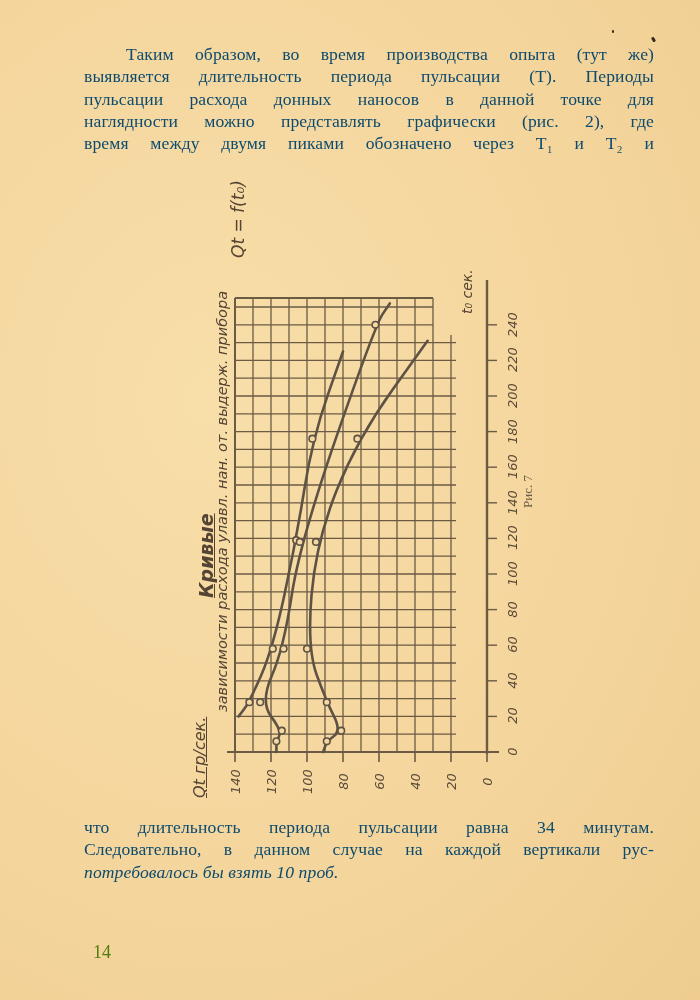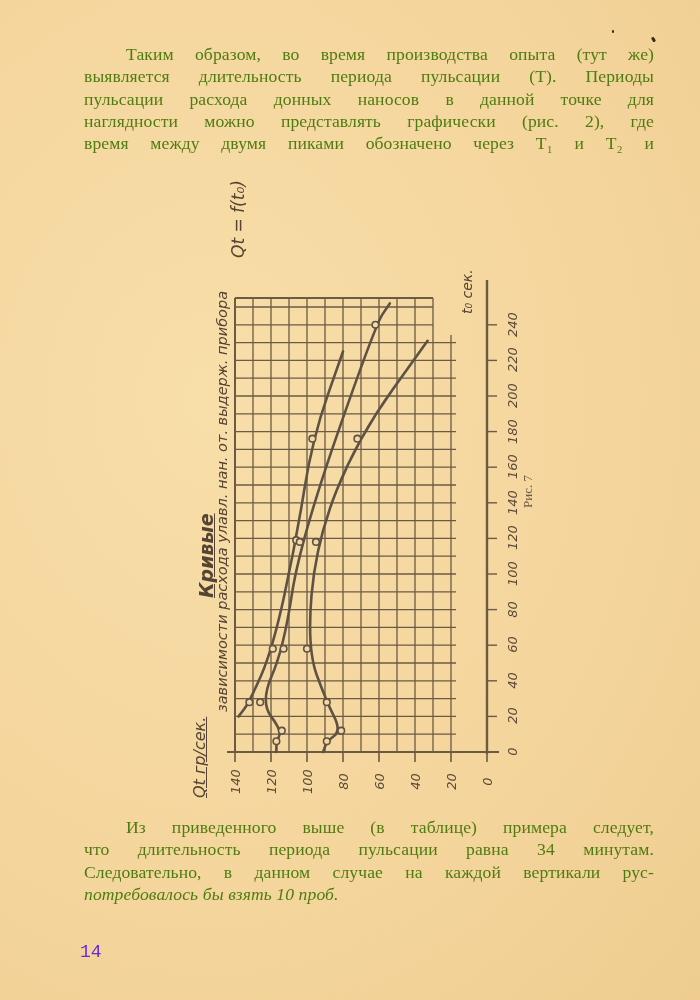--- a/index.html
+++ b/index.html
@@ -8,28 +8,28 @@
     background:#f6d9a2;
     background-image: radial-gradient(ellipse at 30% 40%, #f8dea9 0%, #f4d59c 60%, #efcd90 100%);
     position:relative;
     font-family:"Liberation Serif", "DejaVu Serif", serif;
     color:#4a3a2a;
   }
   .para {
     position:absolute; left:84px; width:570px;
     font-size:17.6px; line-height:22.3px;
     text-align:justify; letter-spacing:0.1px;
-    color:#4d7c0f;
+    color:#0c4a6e;
   }
   .para .line { display:block; white-space:nowrap; text-align:justify; text-align-last:justify; }
   .para .line.indent { padding-left:42px; }
   .para .line.last { text-align-last:left;font-style:italic; }
   #p1 { top:43px; }
   #p2 { top:816px; }
-  .page-num { position:absolute; left:80px; top:942px; font-size:18px; color:#6d28d9;font-family:Liberation Mono, monospace; }
+  .page-num { position:absolute; left:93px; top:942px; font-size:18px; color:#4d7c0f; }
   svg#chart { position:absolute; left:0; top:0; }
   .fig-label {
     position:absolute; left:520px; top:508px;
     transform:rotate(-90deg); transform-origin:left top;
     font-size:13px; color:#6a5a48; white-space:nowrap;
   }
   .rot-text {
     position:absolute; transform:rotate(-90deg); transform-origin:left top;
     white-space:nowrap; font-family:"DejaVu Sans", sans-serif; font-style:italic;
     color:#554433;
@@ -168,21 +168,20 @@
     <div class="tick-label" style="left: 492px; top: 459.2px;">160</div>
     <div class="tick-label" style="left: 492px; top: 423.6px;">180</div>
     <div class="tick-label" style="left: 492px; top: 388px;">200</div>
     <div class="tick-label" style="left: 492px; top: 352.4px;">220</div>
     <div class="tick-label" style="left: 492px; top: 316.8px;">240</div>
   </div>
 
 <div class="fig-label">Рис. 7</div>
 
 <div id="p2" class="para">
-  <span class="line indent">Из приведенного выше (в таблице) примера следует,</span>
   <span class="line">что длительность периода пульсации равна 34 минутам.</span>
   <span class="line">Следовательно, в данном случае на каждой вертикали рус-</span>
   <span class="line last">потребовалось бы взять 10 проб.</span>
 </div>
 
 <div class="page-num">14</div>
 
 <div class="mark" style="left:652px;top:37px;transform:rotate(-30deg);"></div>
 <div class="mark" style="left:612px;top:30px;width:2px;height:3px;"></div>
 

